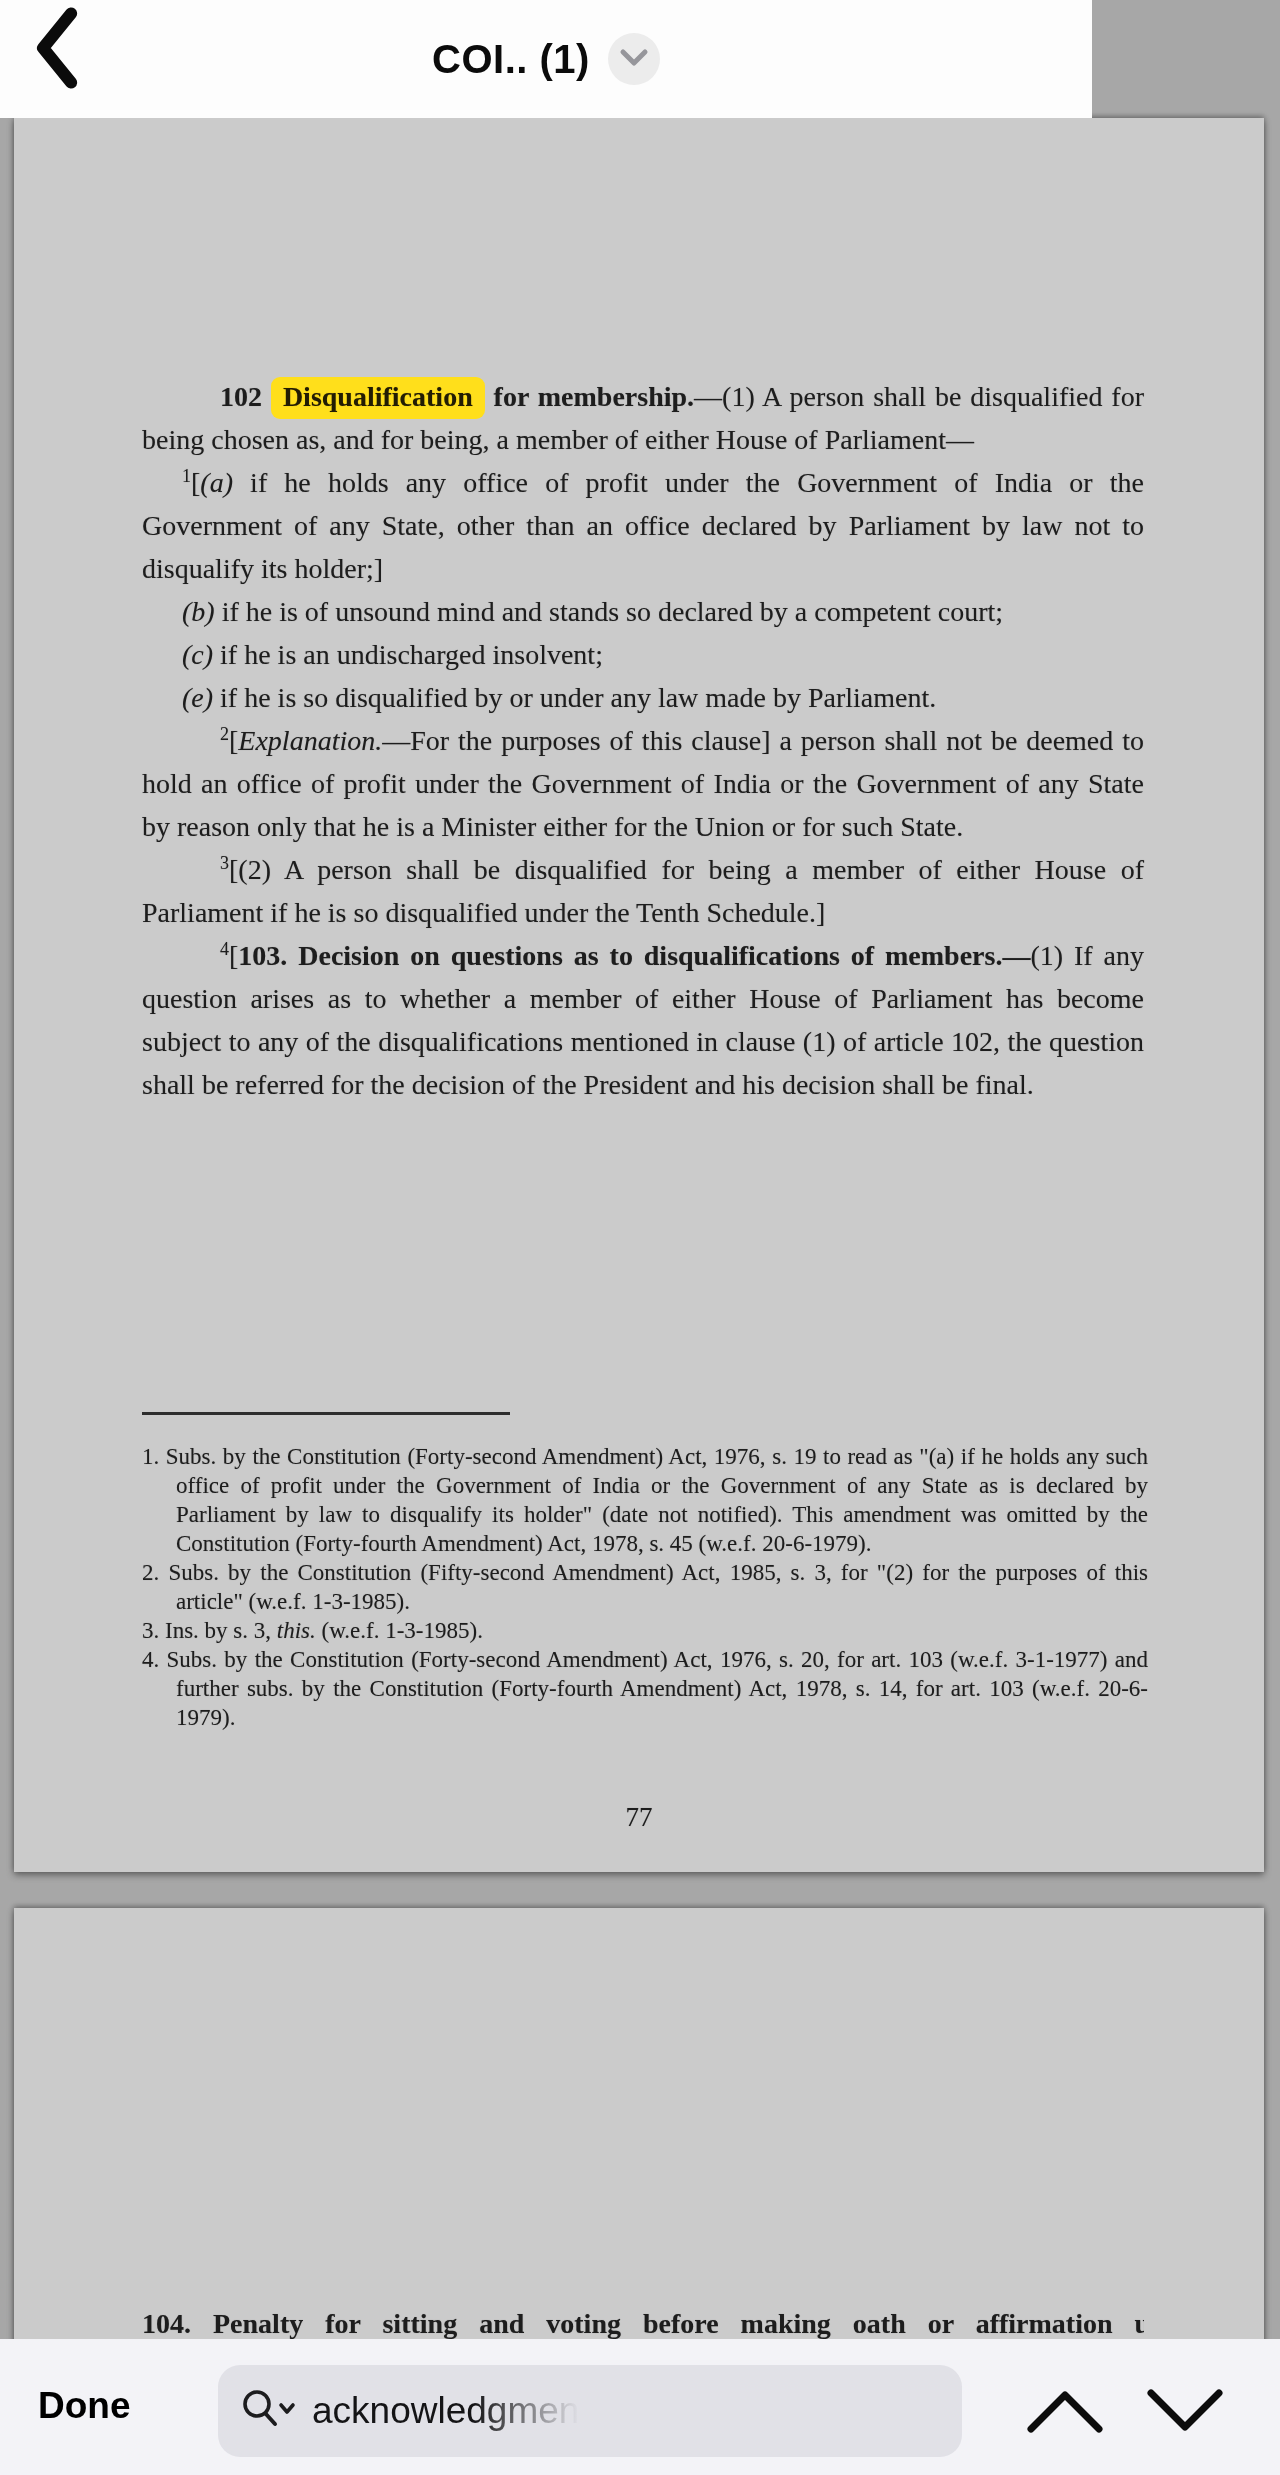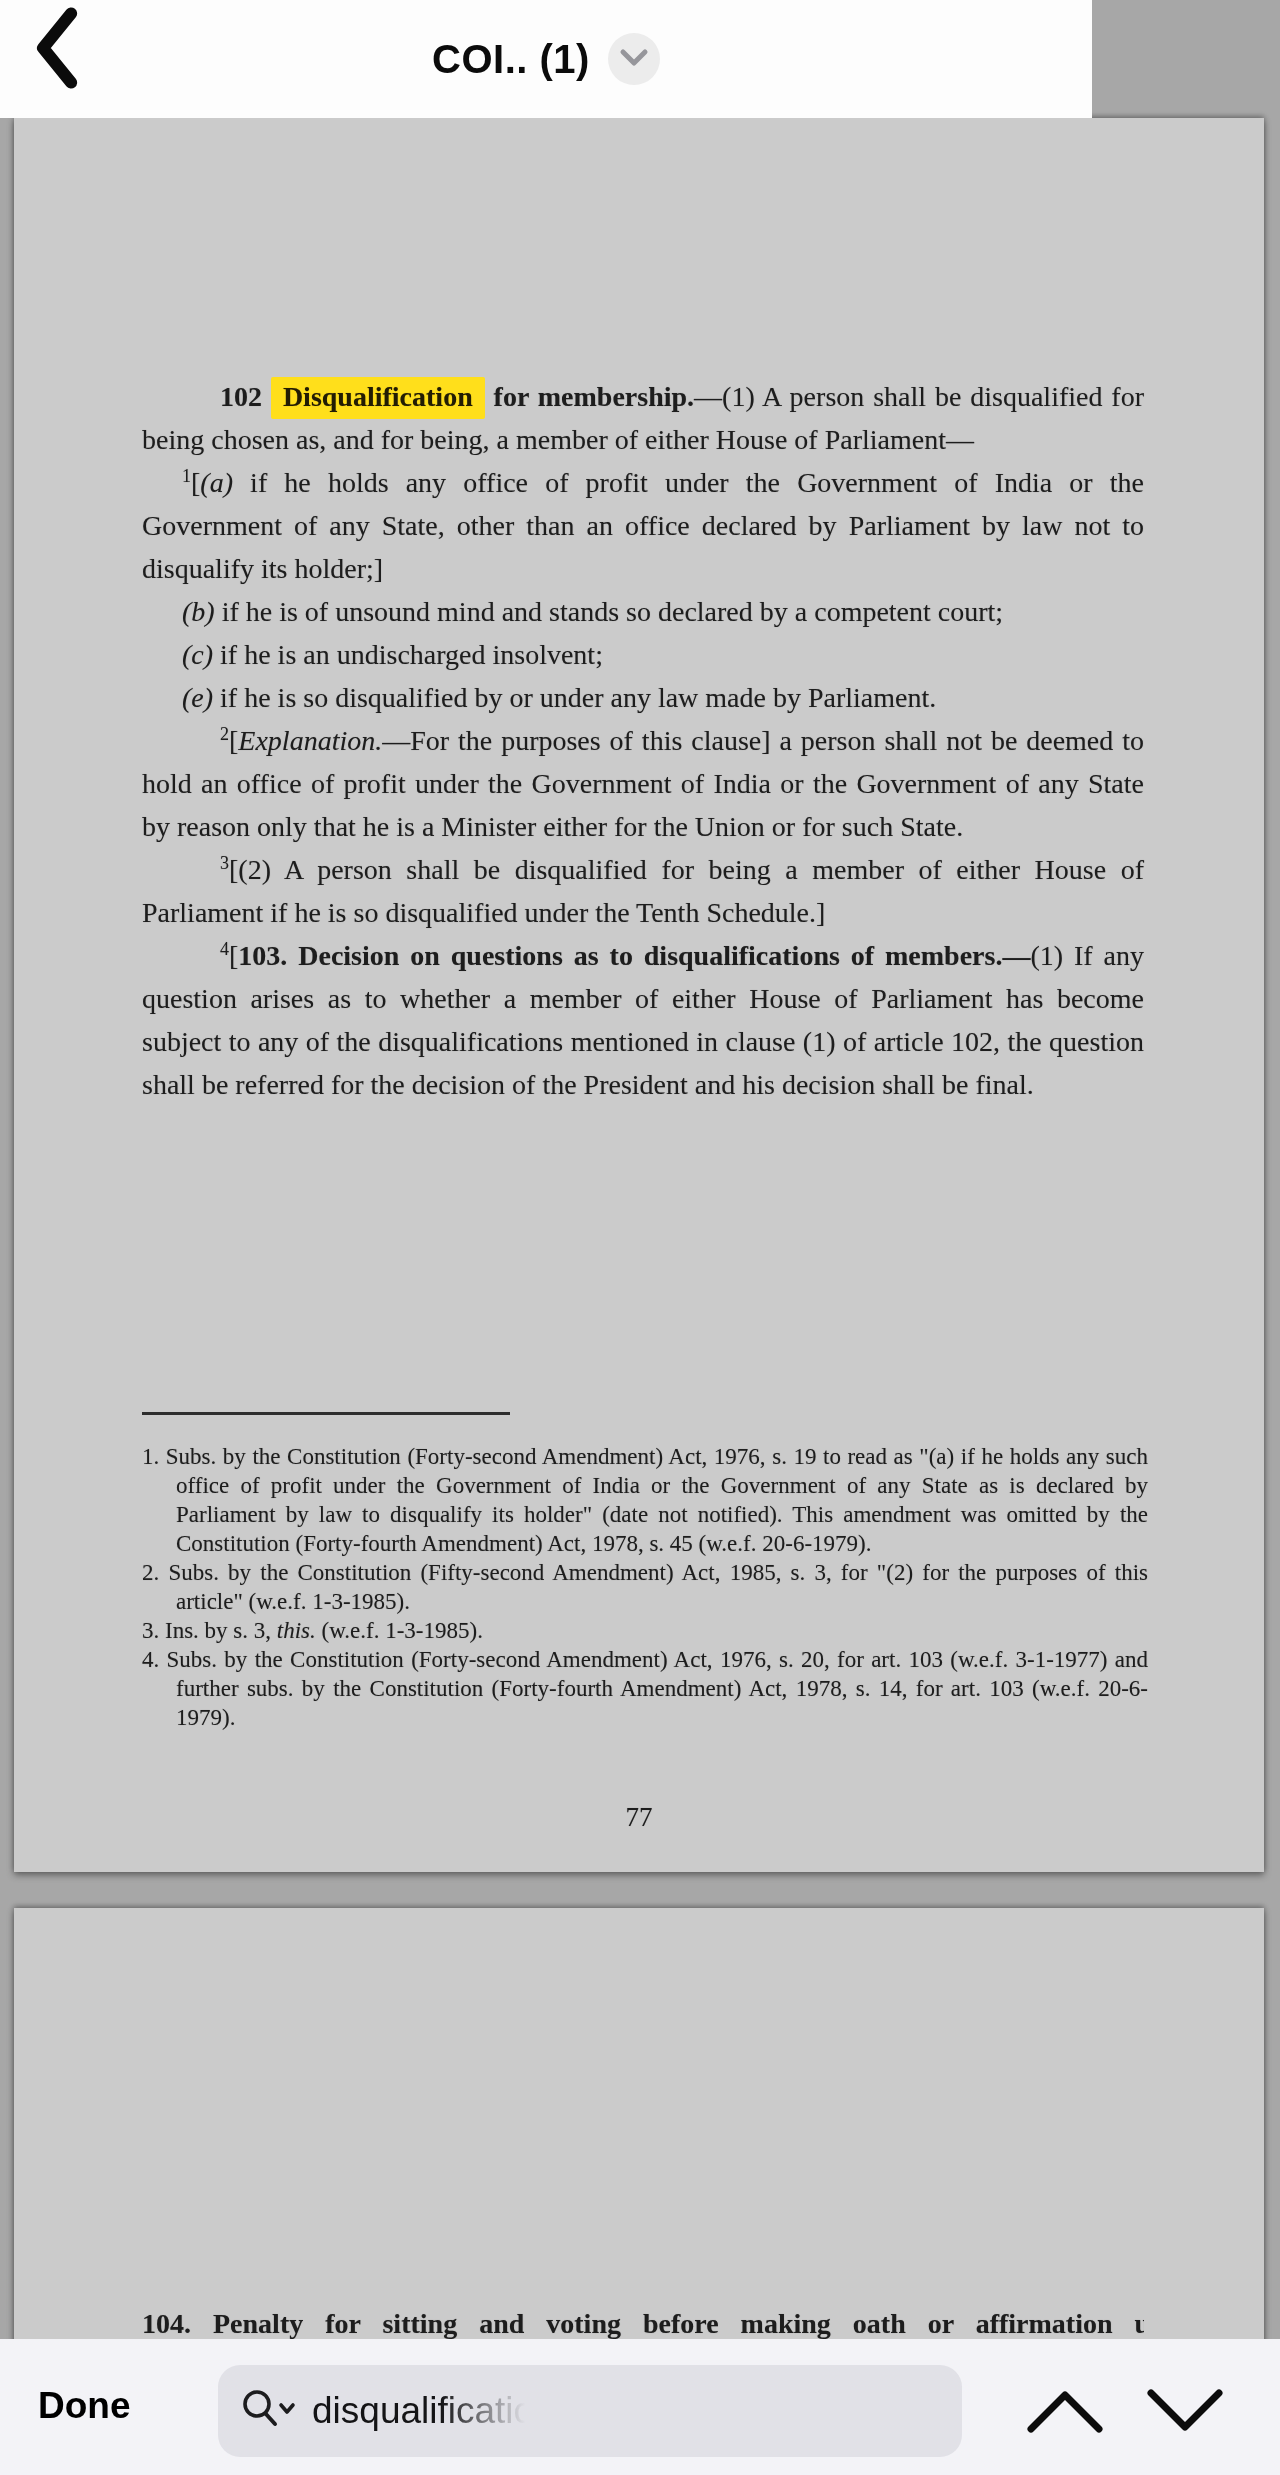--- a/index.html
+++ b/index.html
@@ -40,21 +40,21 @@
   }
   .body1 { position:absolute; left:128px; width:1002px; top:257px; }
   .doc-text p { margin:0; }
   .indent { text-indent:78px; }
   .clause { margin-left:84px; text-indent:40px; }
   .doc-text sup { font-size:18px; line-height:0; vertical-align:10px; }
   .b { font-weight:700; }
   .it { font-style:italic; }
   mark.hl {
     background: var(--c-highlight, #ffdf1b);
-    border-radius:2px; padding:4px 12px 7px; font-weight:700; color:#221c03;
+    border-radius:9px; padding:4px 12px 7px; font-weight:700; color:#221c03;
   }
 
   .footnotes {
     position:absolute; left:128px; width:1006px; top:1294px;
     font-size:23px; line-height:29px; text-align:justify;
   }
   .fn-rule { width:368px; height:3px; background:#2d2d2d; margin:0 0 27px 0; }
   .fn { padding-left:34px; text-indent:-34px; margin:0; }
 
   .pagenum { position:absolute; top:1678px; left:0; width:100%; text-align:center;
@@ -179,21 +179,21 @@
   <button class="done-btn">Done</button>
 
   <div class="search-field">
     <span>
       <svg width="56" height="42" viewBox="0 0 56 42" fill="none">
         <circle cx="17" cy="16" r="12" stroke="#1c1c1e" stroke-width="3.6" fill="none"></circle>
         <line x1="25.5" y1="25.5" x2="35" y2="36" stroke="#1c1c1e" stroke-width="4" stroke-linecap="round"></line>
         <polyline points="41,17 47,24 53,17" stroke="#1c1c1e" stroke-width="3.6" stroke-linecap="round" stroke-linejoin="round" fill="none"></polyline>
       </svg>
     </span>
-    <span class="search-query">disqualificatio</span>
+    <span class="search-query">acknowledgment</span>
   </div>
 
   <button class="chev-btn chev-up">
     <span>
       <svg width="84" height="56" viewBox="0 0 84 56" fill="none">
         <polyline points="8,46 42,12 76,46" stroke="#0c0c0c" stroke-width="7" stroke-linecap="round" stroke-linejoin="round" fill="none"></polyline>
       </svg>
     </span>
   </button>
   <button class="chev-btn chev-down">

